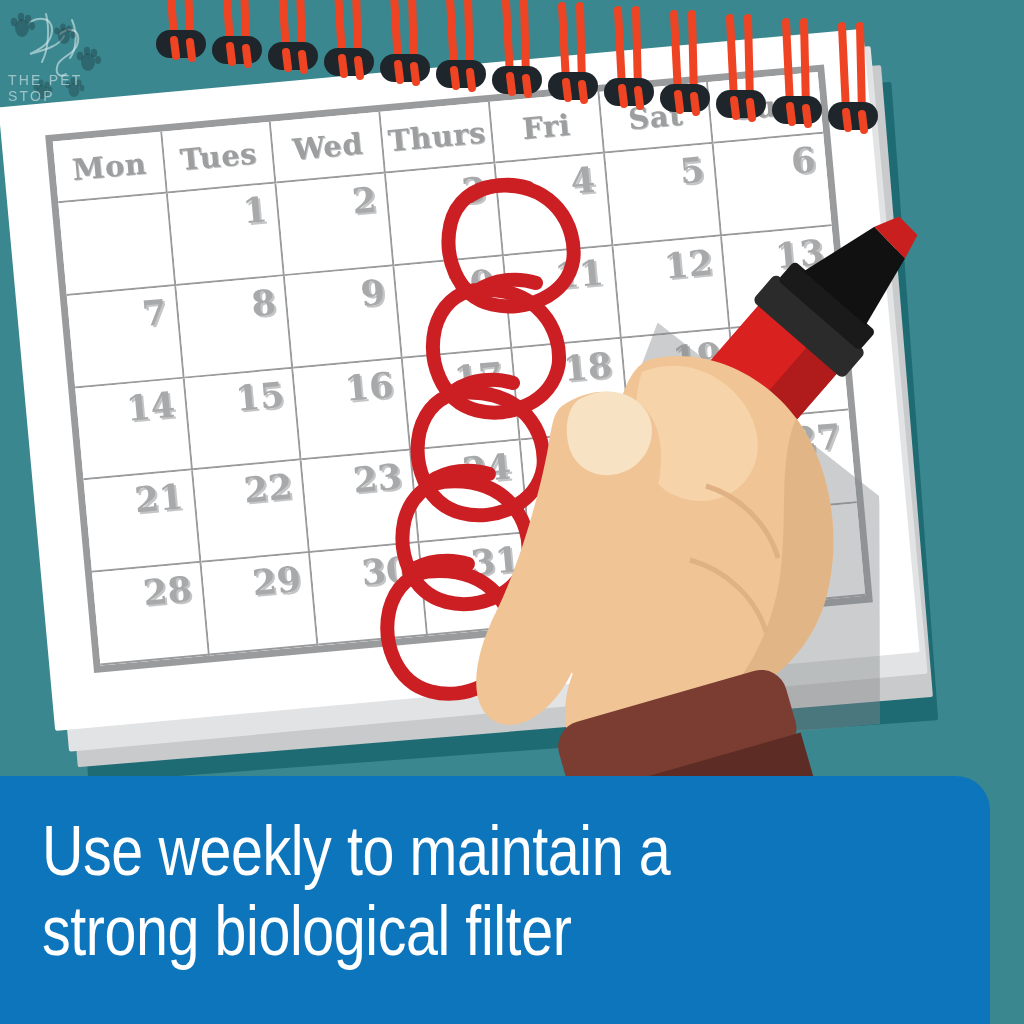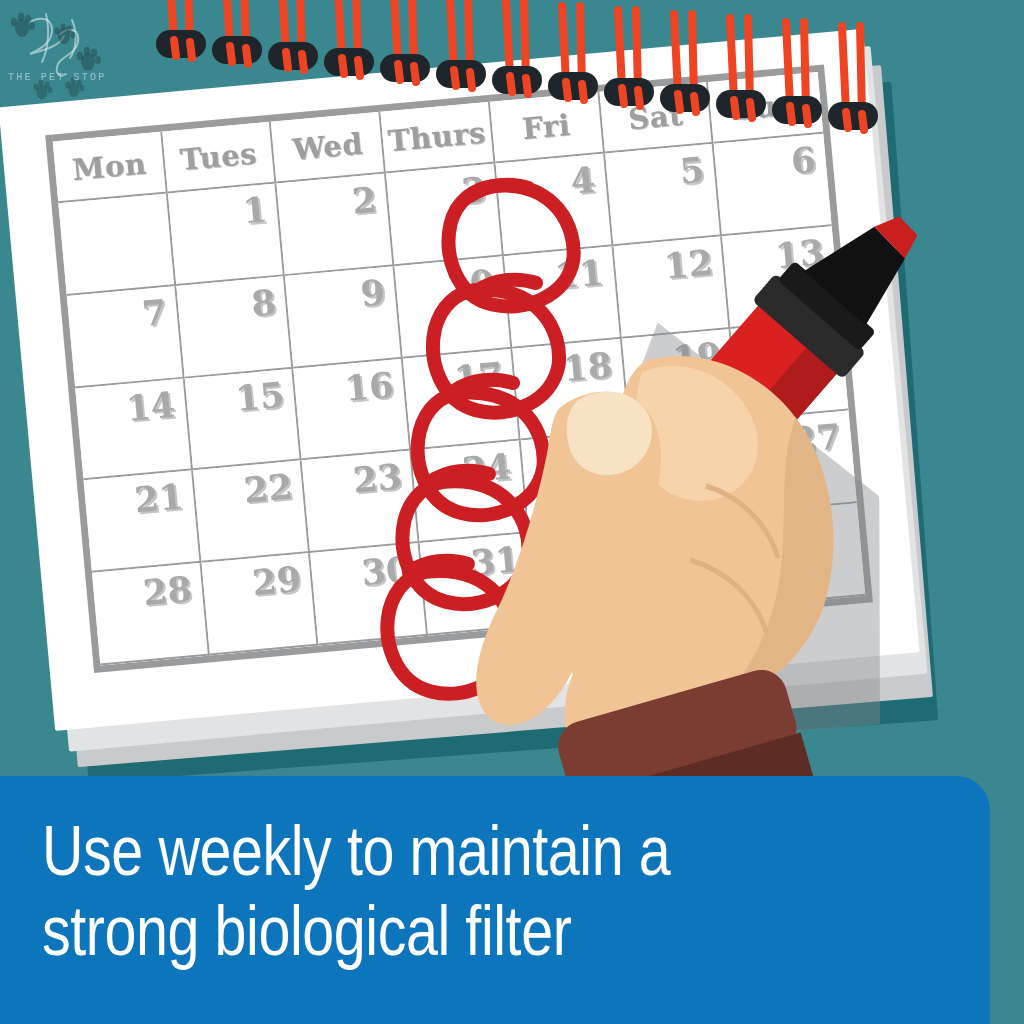--- a/index.html
+++ b/index.html
@@ -118,22 +118,22 @@
 
   
   .watermark{
     position:absolute; left:0; top:0;
     width:118px; height:100px;
     opacity:0.96;
     pointer-events:none;
   }
   .wm-label{
     position:absolute; left:8px; top:72px;
-    font-family:Liberation Mono, monospace;
-    font-size:10px; letter-spacing:2.2px;
+    font-family:Liberation Sans, sans-serif;
+    font-size:14px; letter-spacing:2.2px;
     color:rgba(222,238,238,0.62);
   }
 </style>
 </head>
 <body>
 
 <div id="stage">
 
   <div class="cal-wrap">
     <div class="page-shadow"></div>

